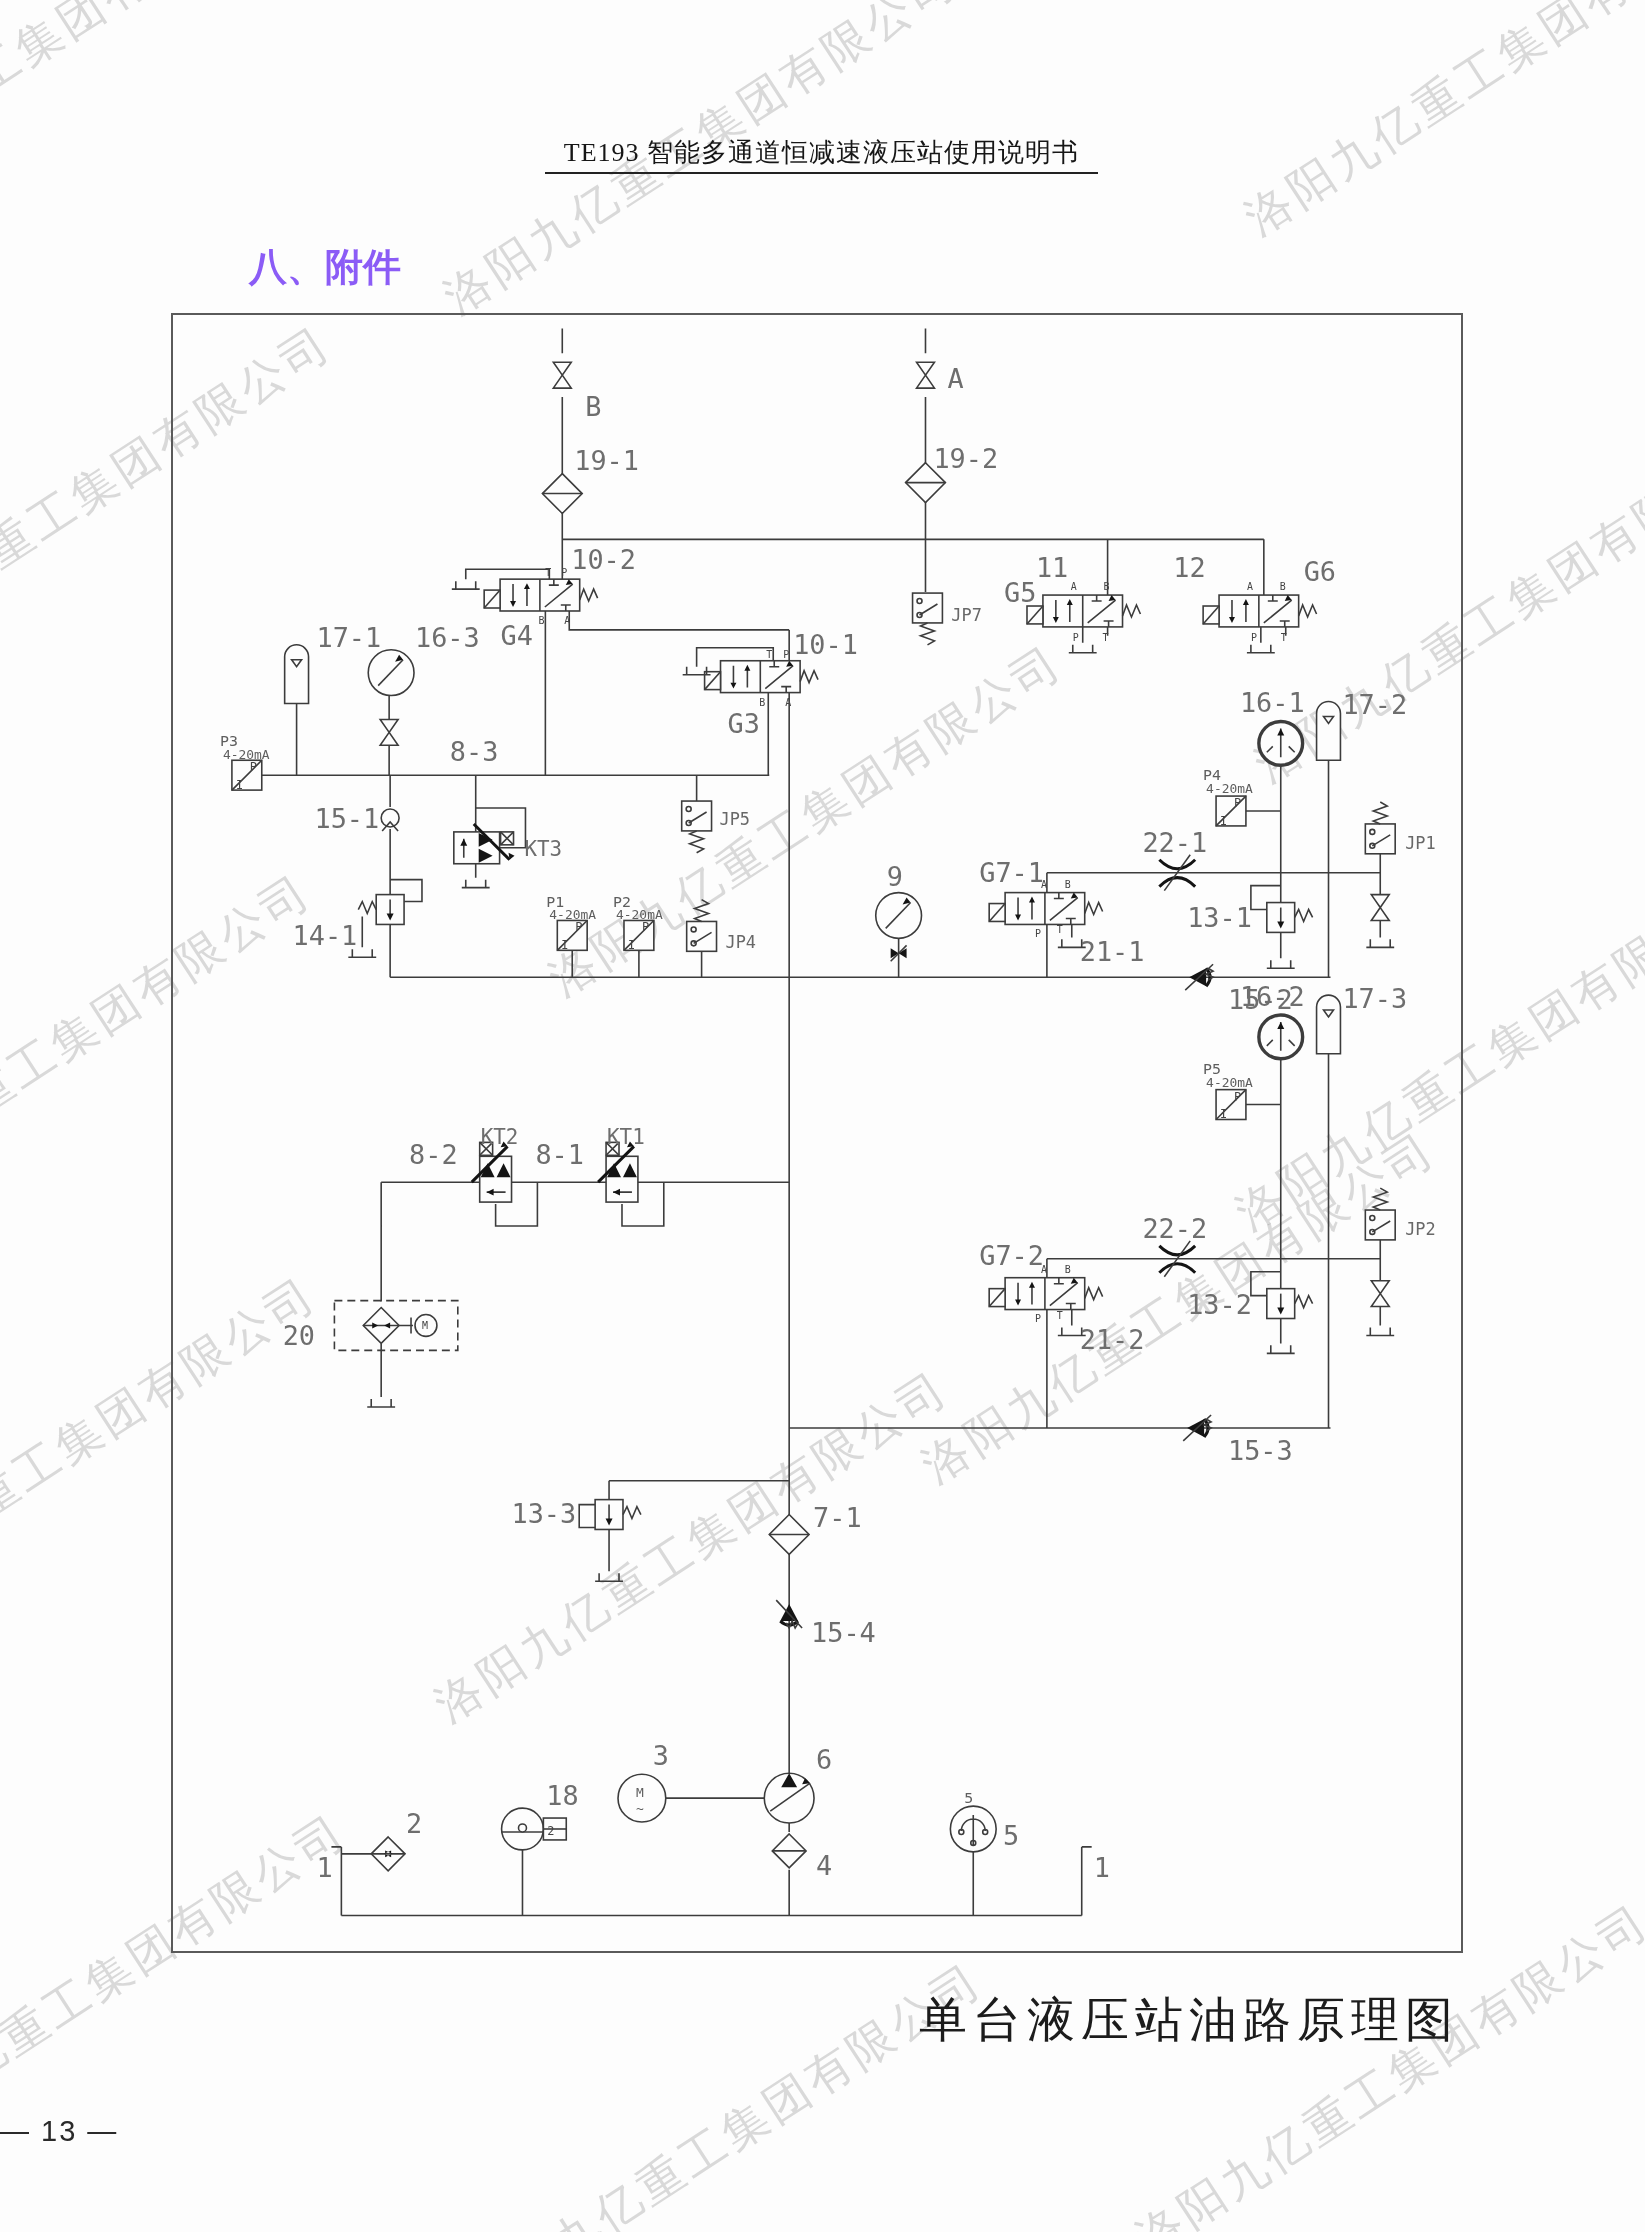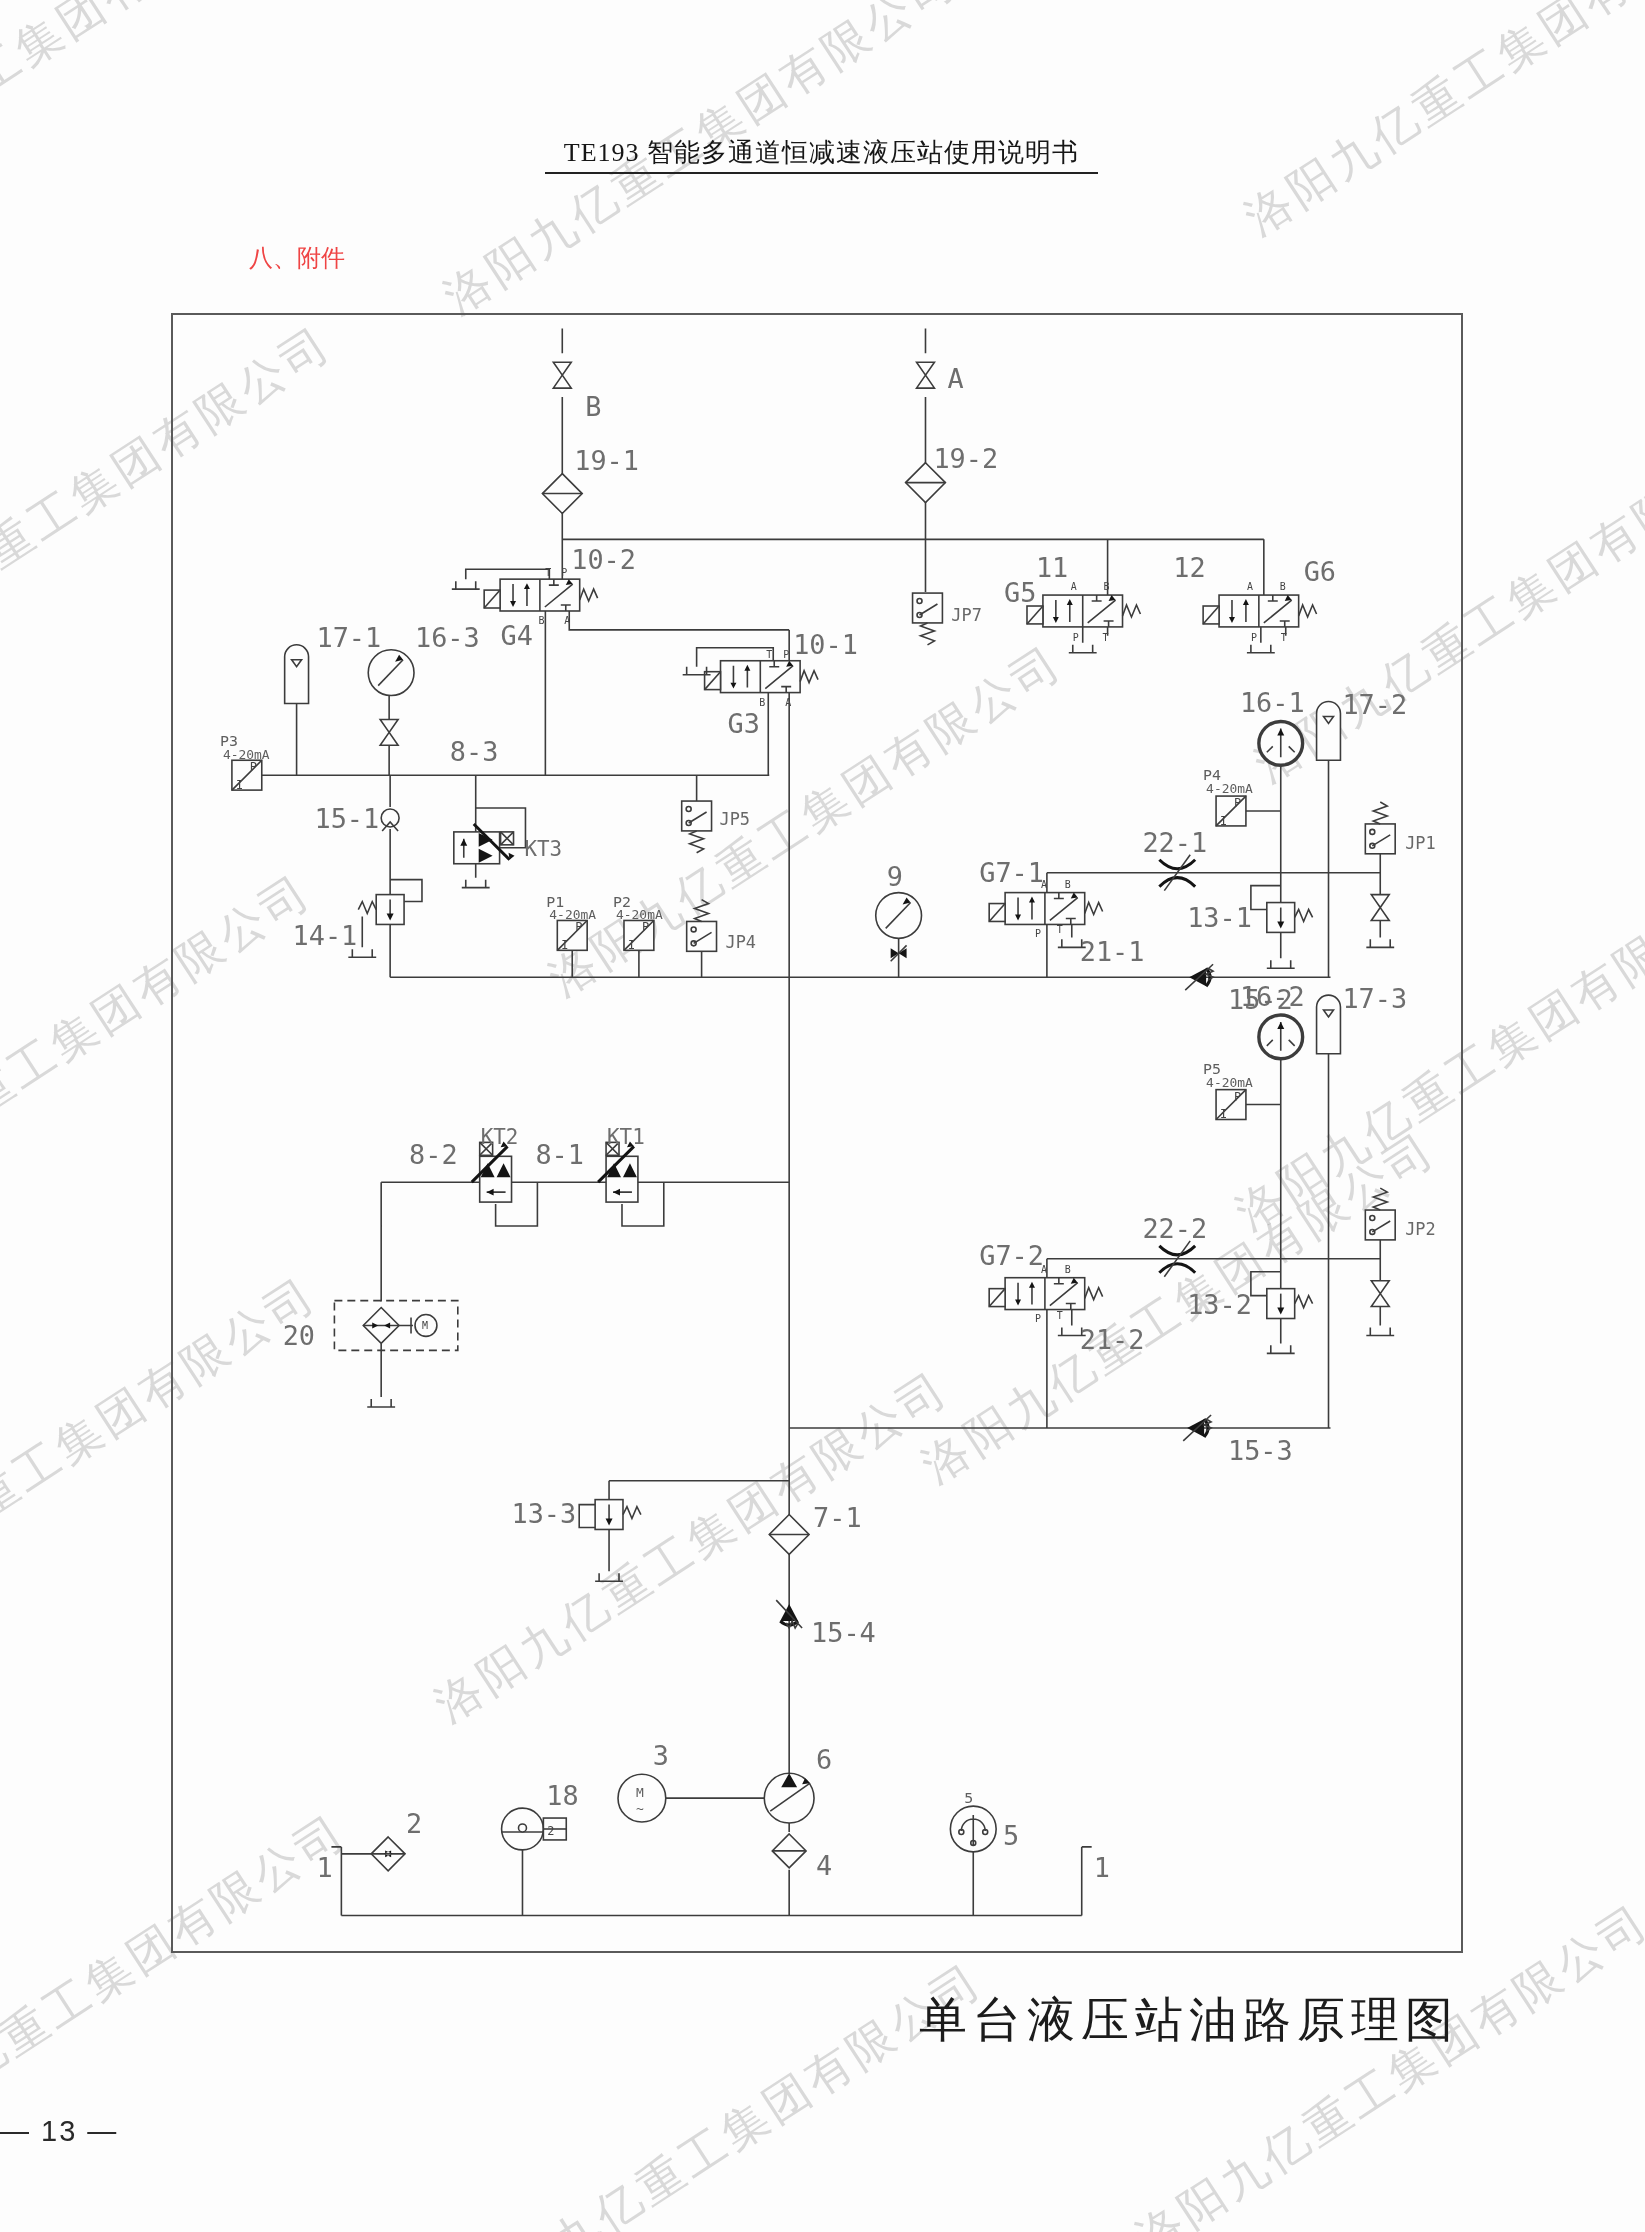--- a/index.html
+++ b/index.html
@@ -4,22 +4,22 @@
 <style>
   html,body{margin:0;padding:0;}
   body{width:1646px;height:2233px;position:relative;background:#fdfdfd;overflow:hidden;
        font-family:"Liberation Sans",sans-serif;}
   .wm{position:absolute;font-family:"Liberation Serif",serif;font-size:46px;
       color:rgba(125,125,125,0.28);white-space:nowrap;letter-spacing:4px;
       transform:translate(-50%,-50%) rotate(-33deg);pointer-events:none;z-index:1;}
   .hdr{position:absolute;left:545px;top:135px;width:553px;text-align:center;
        font-family:"Liberation Serif",serif;font-size:26px;color:#161616;
        letter-spacing:1px;border-bottom:2px solid #222;padding-bottom:2px;z-index:3;}
-  .sect{position:absolute;left:249px;top:242px;font-size:24px;font-weight:normal;
-        color:#ef4444;z-index:3;}
+  .sect{position:absolute;left:249px;top:242px;font-size:38px;font-weight:bold;
+        color:#8b5cf6;z-index:3;}
   .frame{position:absolute;left:171px;top:313px;width:1288px;height:1636px;
          border:2px solid #5a5a5a;background:transparent;z-index:2;}
   .caption{position:absolute;right:187px;top:1988px;font-family:Liberation Sans, sans-serif;
            font-size:48px;letter-spacing:6px;color:#1c1c1c;z-index:3;text-align:right;}
   .pagenum{position:absolute;top:2115px;left:0;width:1646px;text-align:left;
            font-size:29px;color:#2a2a2a;letter-spacing:2px;z-index:3;}
   svg.schem{position:absolute;left:0;top:0;z-index:2;}
   .ln{stroke:#3c3c3c;stroke-width:1.6;fill:none;}
   .lnw{stroke:#3c3c3c;stroke-width:1.6;fill:#fdfdfd;}
   .lnb{stroke:#3c3c3c;stroke-width:3.4;fill:#fdfdfd;}

